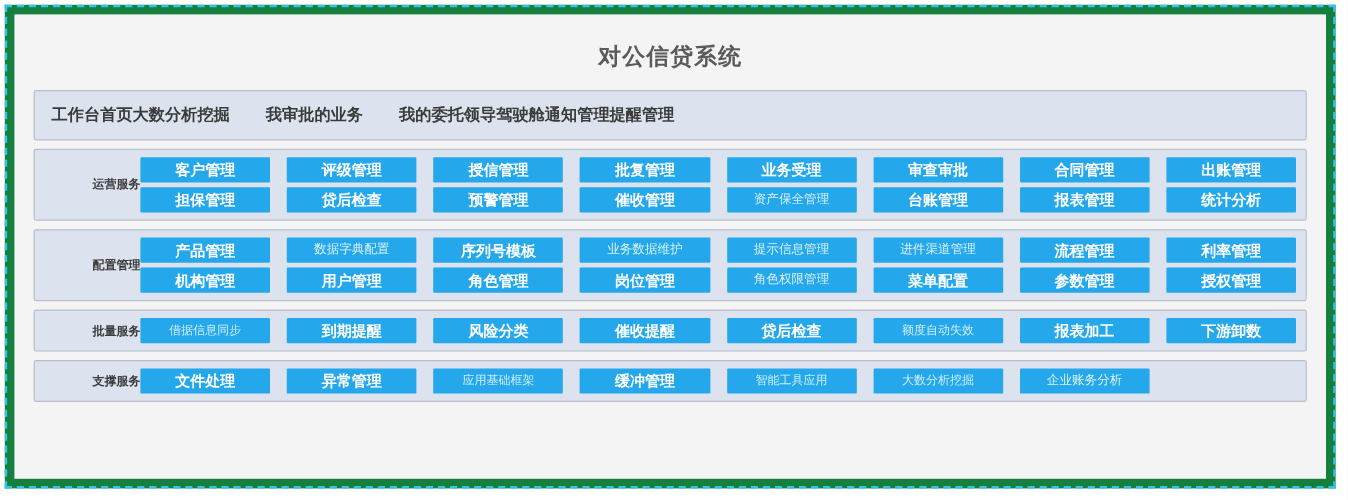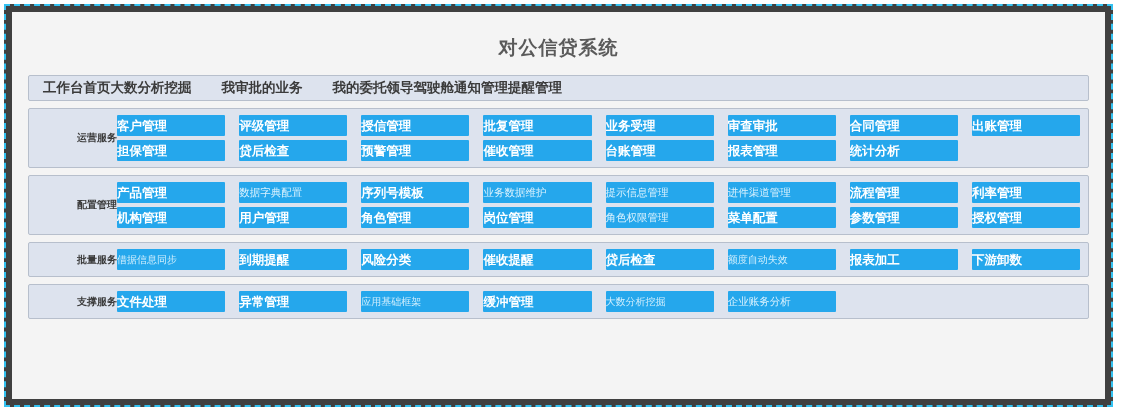--- a/index.html
+++ b/index.html
@@ -15,21 +15,21 @@
   }
 
   
   #page-frame {
     position: absolute;
     left: 4px;
     top: 4px;
     width: 1109px;
     height: 403px;
     border: 2px dashed #33c1f0;
-    background: #404040;
+    background: #15803d;
     box-sizing: border-box;
   }
 
   
   #app-shell {
     position: absolute;
     left: 6px;
     top: 6px;
     right: 6px;
     bottom: 6px;
@@ -55,21 +55,21 @@
     position: relative;
     margin: 0 16px 7px 16px;
     background: #dde3ee;
     border: 1px solid #b7bfcc;
     border-radius: 2px;
     box-sizing: border-box;
   }
 
   
   #nav-strip {
-    height: 26px;
+    height: 42px;
     display: flex;
     align-items: center;
     padding-left: 14px;
   }
   .nav-item {
     font-size: 13.5px;
     font-weight: bold;
     color: #3b3b3b;
     white-space: nowrap;
     cursor: pointer;
@@ -100,20 +100,21 @@
     display: grid;
     grid-template-columns: repeat(8, 1fr);
     column-gap: 14px;
     row-gap: 4px;
   }
   .tile {
     background: #25a7ec;
     color: #ffffff;
     font-size: 12.5px;
     font-weight: bold;
+    text-align: center;
     height: 21px;
     line-height: 21px;
     border-radius: 1px;
     white-space: nowrap;
     overflow: hidden;
     cursor: pointer;
     user-select: none;
   }
   
   .tile.sm {
@@ -154,20 +155,21 @@
         <div class="tile">授信管理</div>
         <div class="tile">批复管理</div>
         <div class="tile">业务受理</div>
         <div class="tile">审查审批</div>
         <div class="tile">合同管理</div>
         <div class="tile">出账管理</div>
         <div class="tile">担保管理</div>
         <div class="tile">贷后检查</div>
         <div class="tile">预警管理</div>
         <div class="tile">催收管理</div>
+        <div class="tile sm6">资产保全管理</div>
         <div class="tile">台账管理</div>
         <div class="tile">报表管理</div>
         <div class="tile">统计分析</div>
       </div>
     </div>
 
     <div class="band module">
       <div class="module-label">配置管理</div>
       <div class="module-grid">
         <div class="tile">产品管理</div>
@@ -203,19 +205,20 @@
       </div>
     </div>
 
     <div class="band module">
       <div class="module-label">支撑服务</div>
       <div class="module-grid">
         <div class="tile">文件处理</div>
         <div class="tile">异常管理</div>
         <div class="tile sm">应用基础框架</div>
         <div class="tile">缓冲管理</div>
+        <div class="tile sm">智能工具应用</div>
         <div class="tile sm">大数分析挖掘</div>
         <div class="tile sm6">企业账务分析</div>
       </div>
     </div>
 
   </div>
 </div>
 
 </body></html>

